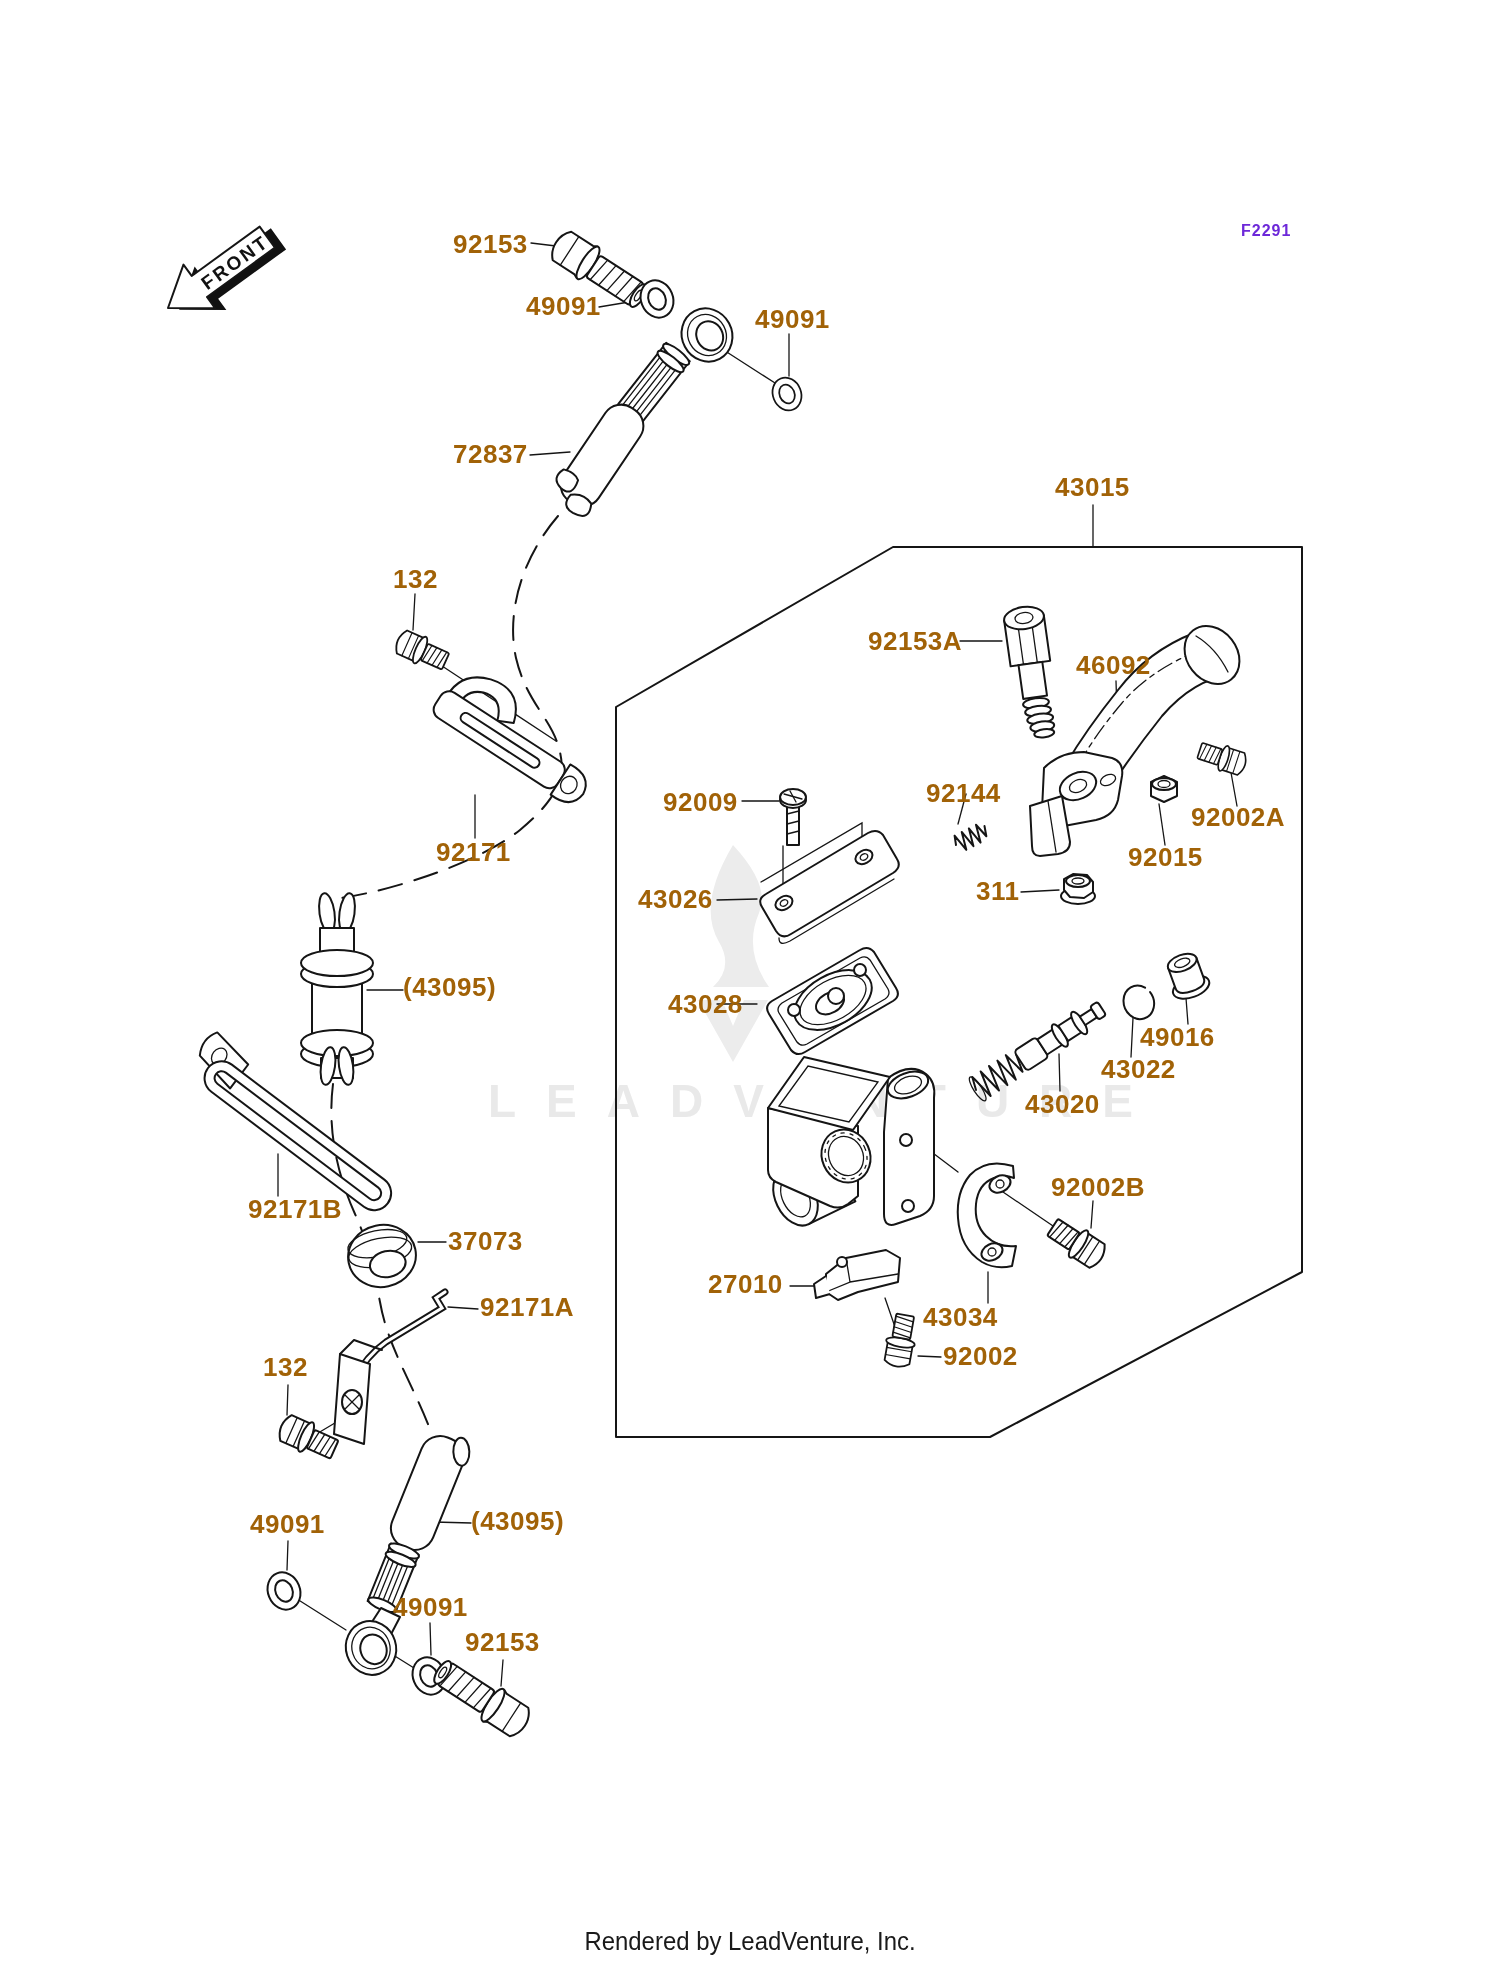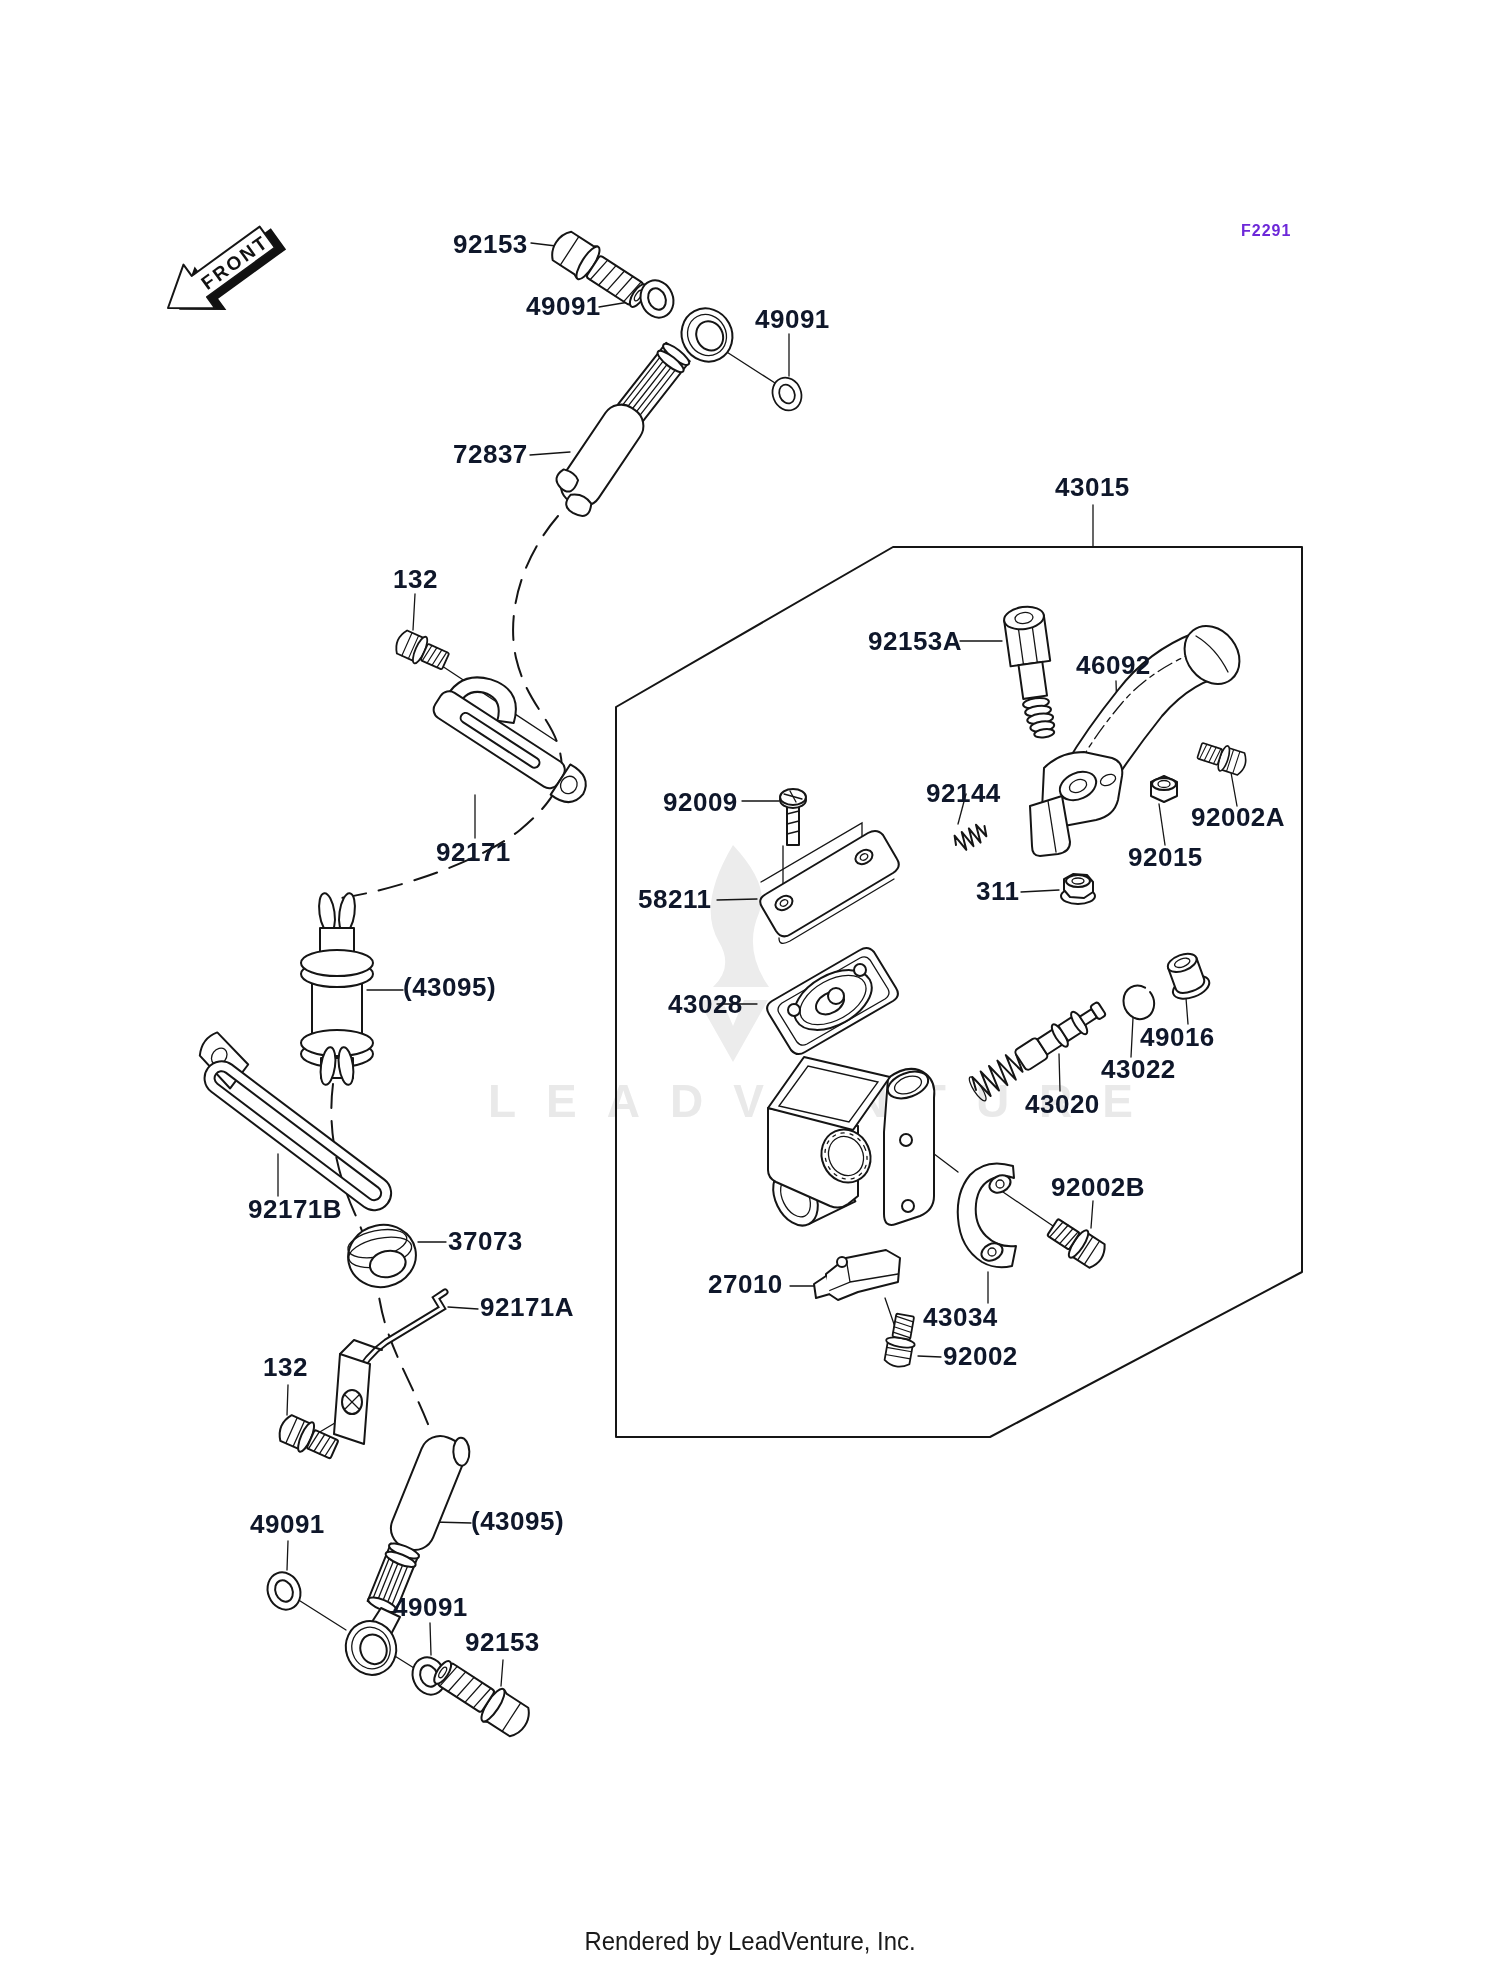--- a/index.html
+++ b/index.html
@@ -1,20 +1,20 @@
 <!DOCTYPE html>
 <html><head>
 <meta charset="utf-8">
 <style>
   html,body{margin:0;padding:0;background:#fff}
   .stage{position:relative;width:1500px;height:1962px;background:#fff;
          font-family:"Liberation Sans",sans-serif;overflow:hidden}
   .stage svg.art{position:absolute;left:0;top:0;z-index:2}
   .pl{position:absolute;z-index:3;font-weight:700;font-size:26px;line-height:26px;
-      letter-spacing:.5px;color:#0f172a;white-space:nowrap}
+      letter-spacing:.5px;color:#a16207;white-space:nowrap}
   .code{position:absolute;z-index:3;left:1241px;top:222px;font-weight:700;
         font-size:16px;letter-spacing:1px;color:#6d28d9}
   .footer{position:absolute;z-index:3;left:0;right:0;top:1926px;text-align:center;
           font-size:26px;color:#1a1a1a;transform:scaleX(.92)}
   
   .ln{stroke:#151515;stroke-width:2;fill:none;stroke-linecap:round;stroke-linejoin:round}
   .thin{stroke:#151515;stroke-width:1.3;fill:none;stroke-linecap:round}
   .wf{fill:#fff;stroke:#151515;stroke-width:2;stroke-linejoin:round}
   .dash{stroke-dasharray:24 13}
 </style>
@@ -384,21 +384,21 @@
   <div class="pl" style="left:1055px;top:474px">43015</div>
   <div class="pl" style="left:393px;top:566px">132</div>
   <div class="pl" style="left:868px;top:628px">92153A</div>
   <div class="pl" style="left:1076px;top:652px">46092</div>
   <div class="pl" style="left:926px;top:780px">92144</div>
   <div class="pl" style="left:663px;top:789px">92009</div>
   <div class="pl" style="left:1191px;top:804px">92002A</div>
   <div class="pl" style="left:1128px;top:844px">92015</div>
   <div class="pl" style="left:976px;top:878px">311</div>
   <div class="pl" style="left:436px;top:839px">92171</div>
-  <div class="pl" style="left:638px;top:886px">58211</div>
+  <div class="pl" style="left:638px;top:886px">43026</div>
   <div class="pl" style="left:668px;top:991px">43028</div>
   <div class="pl" style="left:403px;top:974px">(43095)</div>
   <div class="pl" style="left:1140px;top:1024px">49016</div>
   <div class="pl" style="left:1101px;top:1056px">43022</div>
   <div class="pl" style="left:1025px;top:1091px">43020</div>
   <div class="pl" style="left:1051px;top:1174px">92002B</div>
   <div class="pl" style="left:248px;top:1196px">92171B</div>
   <div class="pl" style="left:448px;top:1228px">37073</div>
   <div class="pl" style="left:708px;top:1271px">27010</div>
   <div class="pl" style="left:480px;top:1294px">92171A</div>

